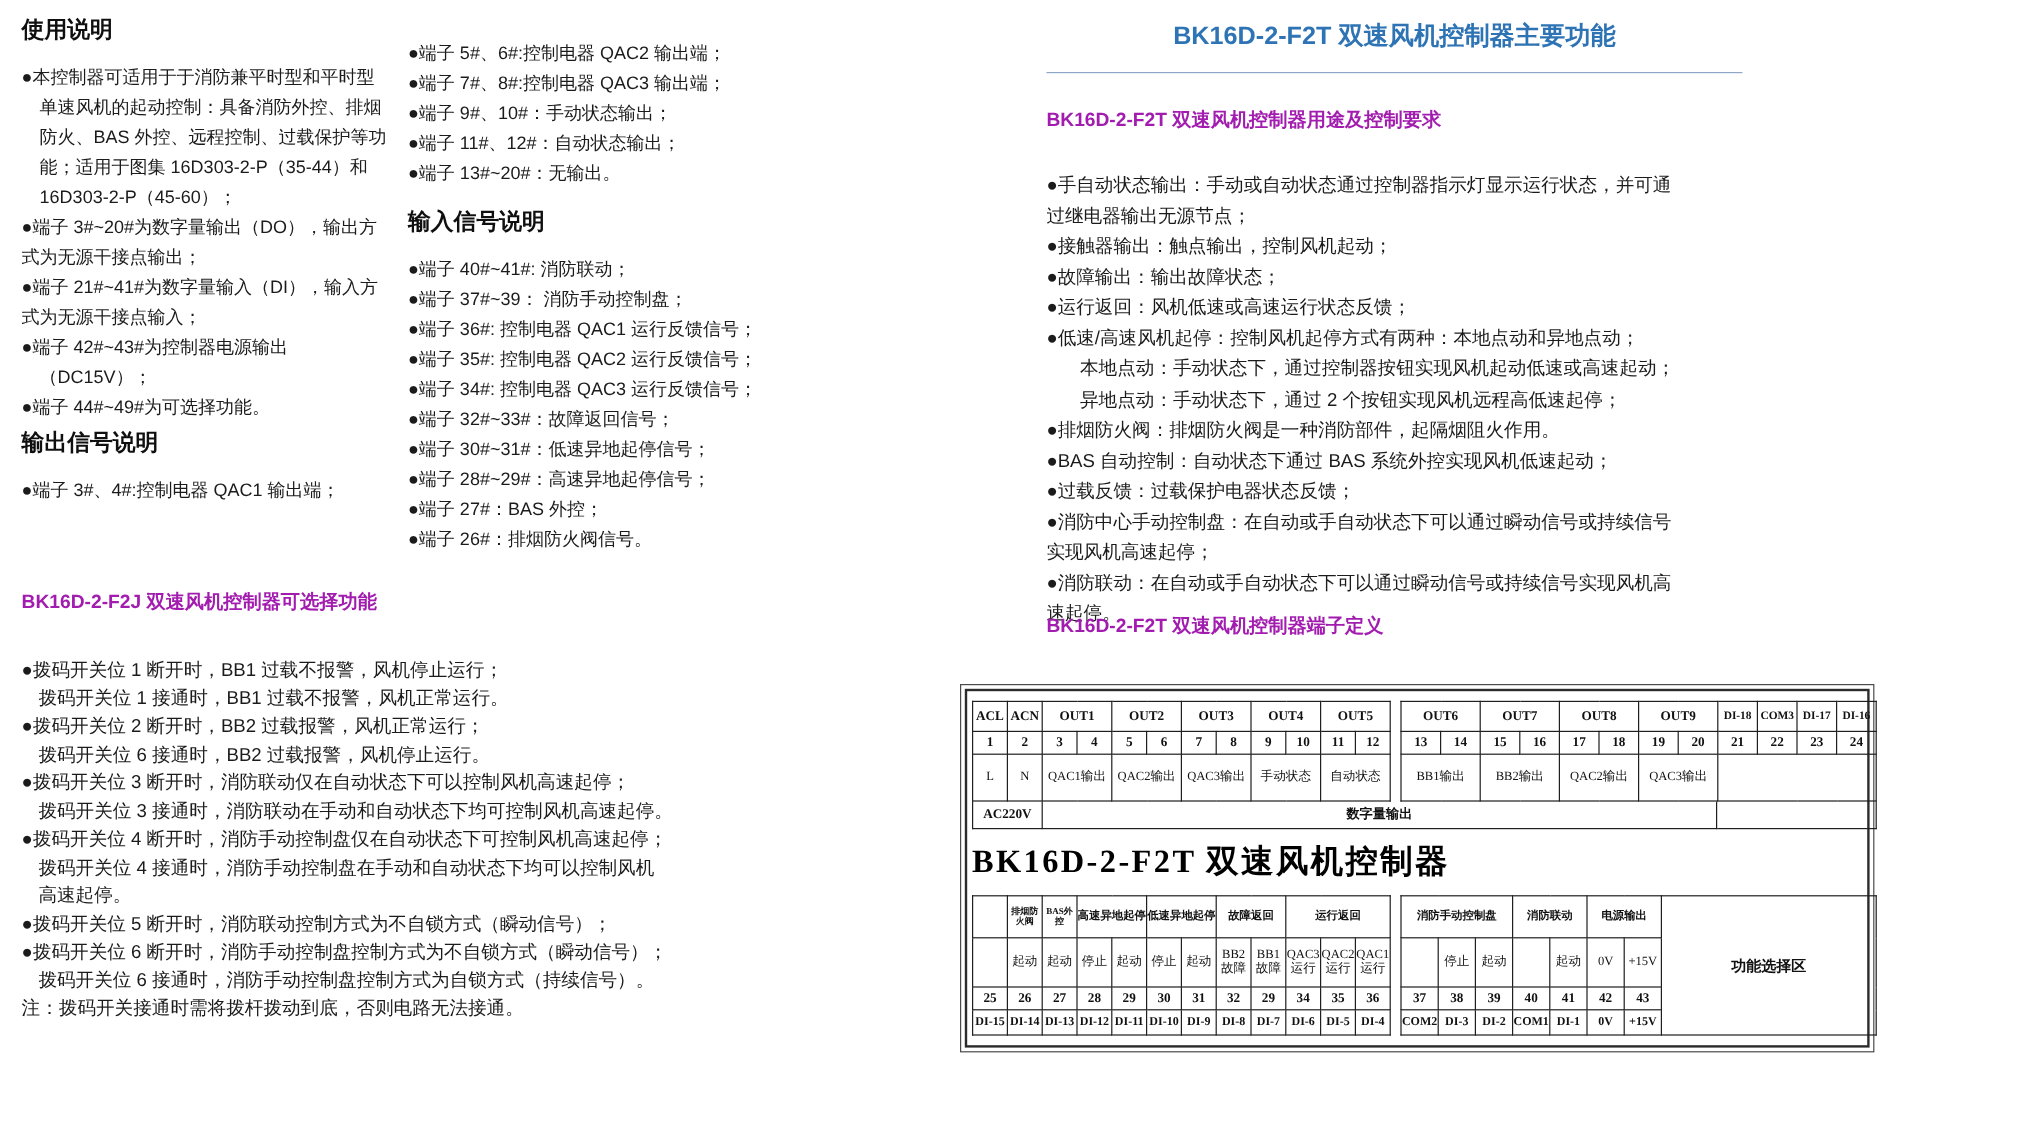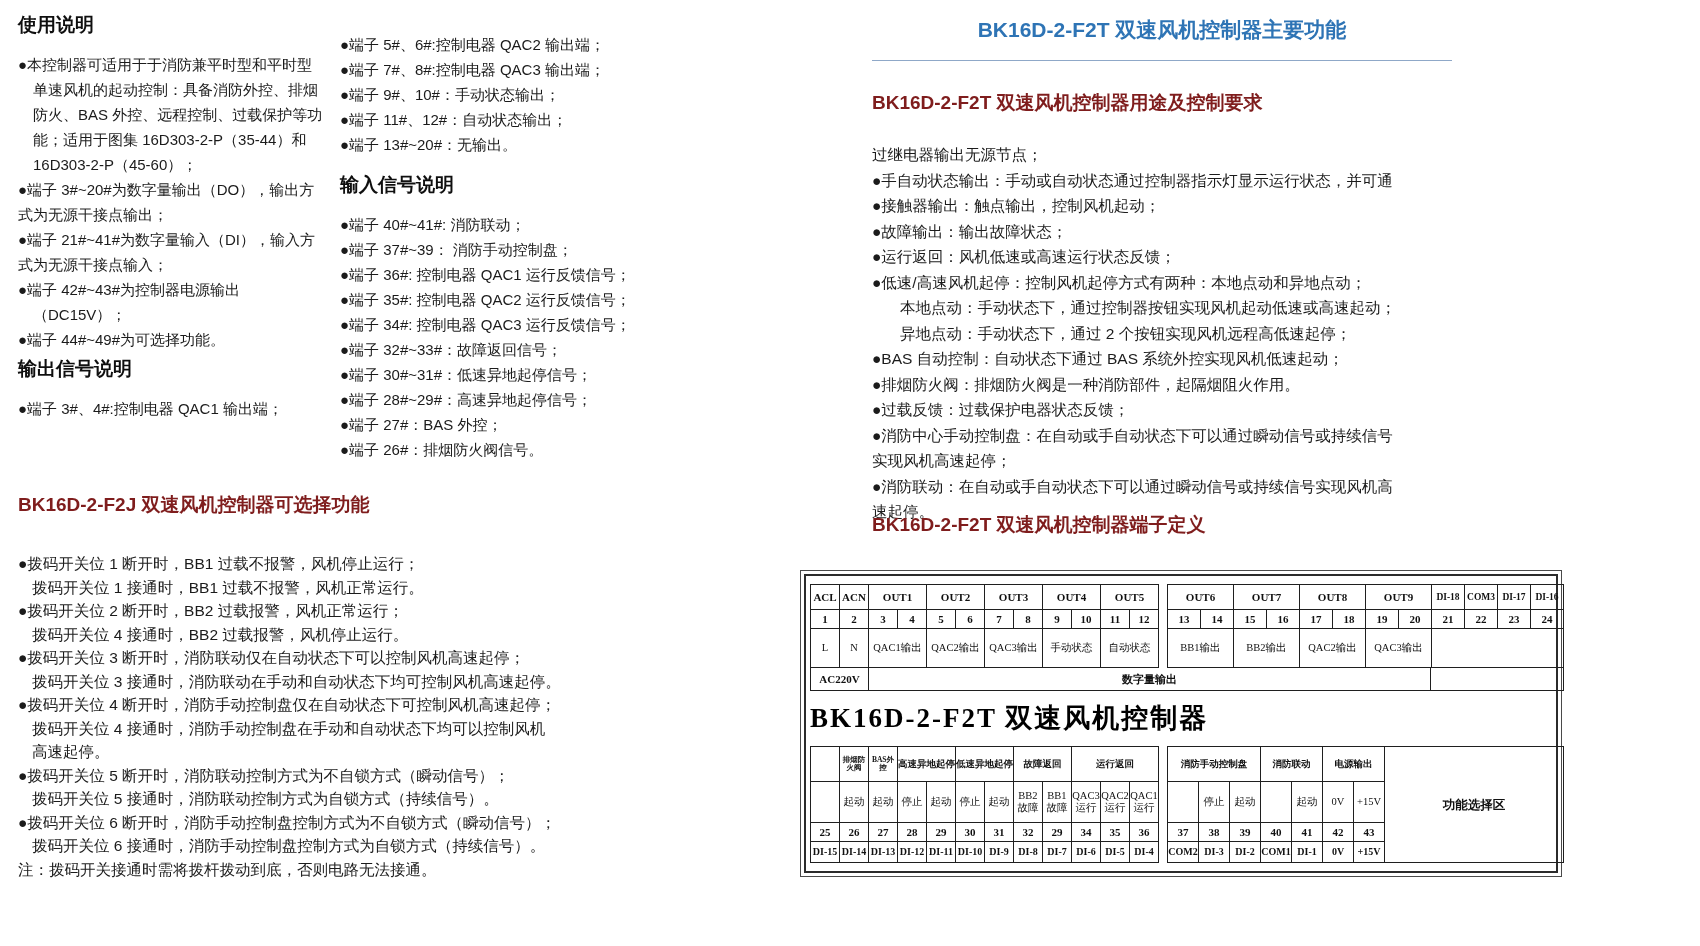--- a/index.html
+++ b/index.html
@@ -3,21 +3,21 @@
 <meta charset="utf-8">
 <style>
   html,body{margin:0;padding:0;}
   body{
     width:1700px;height:946px;position:relative;background:#ffffff;
     font-family:"Liberation Sans","DejaVu Sans",sans-serif;color:#1b1b1b;
     overflow:hidden;
   }
   .sec{position:absolute;}
   .h-black{font-size:19px;font-weight:bold;color:#0f0f0f;margin:0 0 14px 0;}
-  .h-blue{font-size:19px;font-weight:bold;color:#7f1d1d;margin:0;}
+  .h-blue{font-size:16px;font-weight:bold;color:#a21caf;margin:0;}
   .bullet{font-size:15px;line-height:25px;margin:0;}
   .hang{padding-left:15px;text-indent:-15px;}
   .line{font-size:15.5px;line-height:23.5px;white-space:nowrap;}
   .rline{font-size:15.5px;line-height:25.5px;white-space:nowrap;}
   .indent{padding-left:14px;}
   .indent2{padding-left:28px;}
   #main-title-wrap{left:872px;top:16px;width:580px;text-align:center;}
   #main-title{font-size:21px;font-weight:bold;color:#2e74b5;margin:0;padding-bottom:16px;border-bottom:1.5px solid #8fa8c8;}
   
   .tbox{position:absolute;left:800px;top:570px;width:762px;border:1.5px solid #4a4a4a;padding:3px;background:#fff;box-sizing:border-box;}
@@ -69,51 +69,50 @@
   <p class="bullet">●端子 28#~29#：高速异地起停信号；</p>
   <p class="bullet">●端子 27#：BAS 外控；</p>
   <p class="bullet">●端子 26#：排烟防火阀信号。</p>
 </div>
 
 <div class="sec" id="f2j" style="left:18px;top:492px;width:690px;">
   <h2 class="h-blue" style="margin-bottom:34px;">BK16D-2-F2J 双速风机控制器可选择功能</h2>
   <div class="line">●拨码开关位 1 断开时，BB1 过载不报警，风机停止运行；</div>
   <div class="line indent">拨码开关位 1 接通时，BB1 过载不报警，风机正常运行。</div>
   <div class="line">●拨码开关位 2 断开时，BB2 过载报警，风机正常运行；</div>
-  <div class="line indent">拨码开关位 4 接通时，BB2 过载报警，风机停止运行。</div>
+  <div class="line indent">拨码开关位 6 接通时，BB2 过载报警，风机停止运行。</div>
   <div class="line">●拨码开关位 3 断开时，消防联动仅在自动状态下可以控制风机高速起停；</div>
   <div class="line indent">拨码开关位 3 接通时，消防联动在手动和自动状态下均可控制风机高速起停。</div>
   <div class="line">●拨码开关位 4 断开时，消防手动控制盘仅在自动状态下可控制风机高速起停；</div>
   <div class="line indent">拨码开关位 4 接通时，消防手动控制盘在手动和自动状态下均可以控制风机</div>
   <div class="line indent">高速起停。</div>
   <div class="line">●拨码开关位 5 断开时，消防联动控制方式为不自锁方式（瞬动信号）；</div>
-  <div class="line indent">拨码开关位 5 接通时，消防联动控制方式为自锁方式（持续信号）。</div>
   <div class="line">●拨码开关位 6 断开时，消防手动控制盘控制方式为不自锁方式（瞬动信号）；</div>
   <div class="line indent">拨码开关位 6 接通时，消防手动控制盘控制方式为自锁方式（持续信号）。</div>
   <div class="line">注：拨码开关接通时需将拨杆拨动到底，否则电路无法接通。</div>
 </div>
 
 <div class="sec" id="main-title-wrap">
   <h1 id="main-title">BK16D-2-F2T 双速风机控制器主要功能</h1>
 </div>
 
 <div class="sec" style="left:872px;top:90px;width:660px;">
   <h2 class="h-blue">BK16D-2-F2T 双速风机控制器用途及控制要求</h2>
 </div>
 <div class="sec" style="left:872px;top:142px;width:660px;">
+  <div class="rline">●手自动状态输出：手动或自动状态通过控制器指示灯显示运行状态，并可通</div>
   <div class="rline">过继电器输出无源节点；</div>
-  <div class="rline">●手自动状态输出：手动或自动状态通过控制器指示灯显示运行状态，并可通</div>
   <div class="rline">●接触器输出：触点输出，控制风机起动；</div>
   <div class="rline">●故障输出：输出故障状态；</div>
   <div class="rline">●运行返回：风机低速或高速运行状态反馈；</div>
   <div class="rline">●低速/高速风机起停：控制风机起停方式有两种：本地点动和异地点动；</div>
   <div class="rline indent2">本地点动：手动状态下，通过控制器按钮实现风机起动低速或高速起动；</div>
   <div class="rline indent2">异地点动：手动状态下，通过 2 个按钮实现风机远程高低速起停；</div>
+  <div class="rline">●排烟防火阀：排烟防火阀是一种消防部件，起隔烟阻火作用。</div>
   <div class="rline">●BAS 自动控制：自动状态下通过 BAS 系统外控实现风机低速起动；</div>
-  <div class="rline">●排烟防火阀：排烟防火阀是一种消防部件，起隔烟阻火作用。</div>
   <div class="rline">●过载反馈：过载保护电器状态反馈；</div>
   <div class="rline">●消防中心手动控制盘：在自动或手自动状态下可以通过瞬动信号或持续信号</div>
   <div class="rline">实现风机高速起停；</div>
   <div class="rline">●消防联动：在自动或手自动状态下可以通过瞬动信号或持续信号实现风机高</div>
   <div class="rline">速起停。</div>
 </div>
 
 <div class="sec" style="left:872px;top:512px;width:660px;">
   <h2 class="h-blue">BK16D-2-F2T 双速风机控制器端子定义</h2>
 </div>

